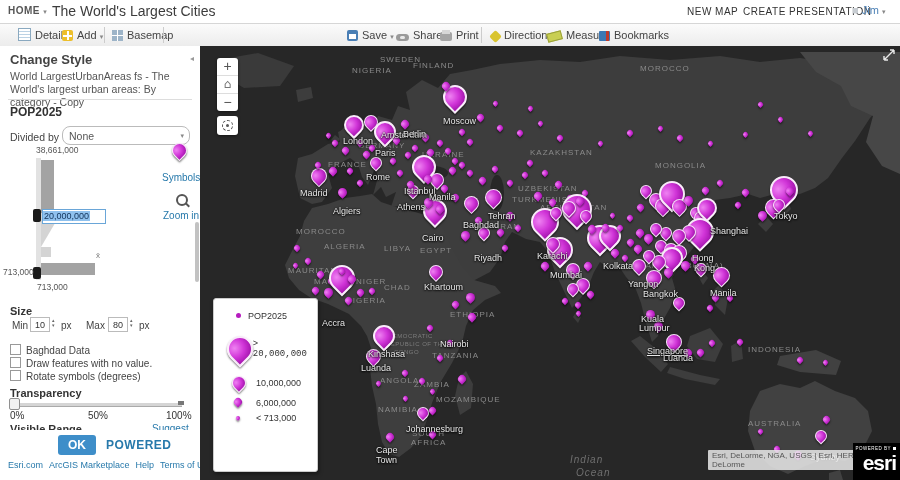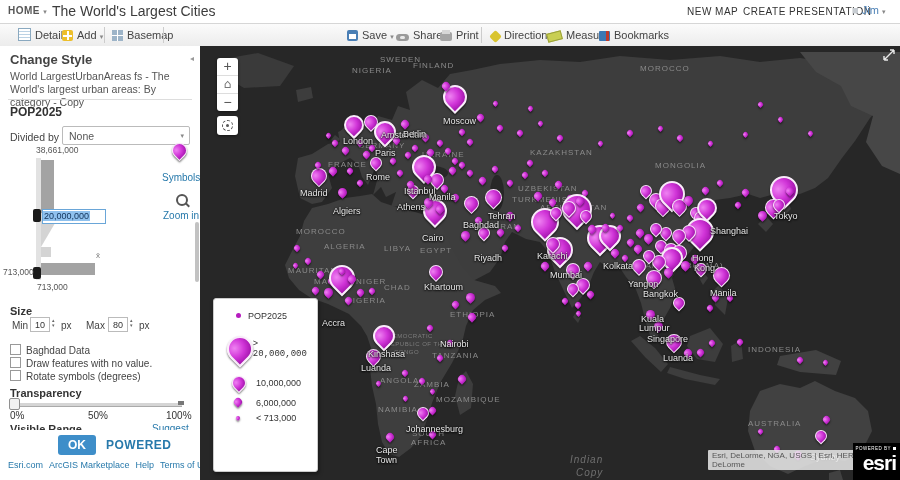--- a/index.html
+++ b/index.html
@@ -39,21 +39,21 @@
   .mag{position:absolute;right:5px;top:3px;width:7px;height:7px;border:1.5px solid #777;border-radius:50%}
   .mag::after{content:"";position:absolute;left:6px;top:6px;width:4px;height:1.5px;background:#777;transform:rotate(45deg)}
   
   #panel{position:absolute;top:46px;left:0;width:200px;height:434px;background:#fff;border-right:1px solid #a8a8a8;overflow:hidden}
   #p-title{position:absolute;left:10px;top:6px;font-size:13px;font-weight:600;color:#444}
   #p-collapse{position:absolute;left:190px;top:8px;font-size:8px;color:#999;font-family:"DejaVu Sans",sans-serif;cursor:pointer}
   #p-sub{position:absolute;left:10px;top:24px;width:182px;font-size:10.5px;line-height:13px;color:#555}
   #p-hr{position:absolute;left:8px;top:53px;width:184px;height:1px;background:#ddd}
   #p-attr{position:absolute;left:10px;top:59px;font-size:12px;font-weight:bold;color:#333}
   #p-divlab{position:absolute;left:10px;top:85px;font-size:10.5px;color:#444}
-  #p-divsel{position:absolute;left:62px;top:80px;width:128px;height:19px;border:1px solid #bbb;background:#fff;border-radius:2px;font-size:10.5px;color:#555;line-height:19px;padding-left:6px;box-sizing:border-box;cursor:pointer}
+  #p-divsel{position:absolute;left:62px;top:80px;width:128px;height:19px;border:1px solid #bbb;background:#fff;border-radius:8px;font-size:10.5px;color:#555;line-height:19px;padding-left:6px;box-sizing:border-box;cursor:pointer}
   #p-divsel .car{position:absolute;right:5px;top:0}
   #hist-max{position:absolute;left:36px;top:99px;font-size:8.5px;color:#555}
   .hbar{position:absolute}
   #h-handle1{position:absolute;left:33px;top:163px;width:8px;height:13px;background:#1a1a1a;border-radius:2px}
   #h-handle2{position:absolute;left:33px;top:221px;width:8px;height:12px;background:#1a1a1a;border-radius:2px}
   #h-input{position:absolute;left:42px;top:163px;width:62px;height:13px;background:#fff;border:1px solid #6aa6d8;font-size:9px;line-height:13px}
   #h-input span{background:#8fc1ee;color:#12335a;padding:0 1px}
   #h-mean{position:absolute;left:96px;top:205px;font-size:8px;color:#777}
   #hist-minleft{position:absolute;left:3px;top:221px;font-size:8.5px;color:#555}
   #hist-minbot{position:absolute;left:37px;top:236px;font-size:8.5px;color:#555}
@@ -260,21 +260,21 @@
       <span class="lb co" style="left: 212px; top: 383px;">SOUTH</span>
       <span class="lb co" style="left: 211px; top: 392px;">AFRICA</span>
       <span class="lb co3" style="left: 188px; top: 287px;">DEMOCRATIC</span>
       <span class="lb co3" style="left: 186px; top: 295px;">REPUBLIC OF THE</span>
       <span class="lb co3" style="left: 194px; top: 303px;">CONGO</span>
       <span class="lb co" style="left: 458px; top: 157px;">CHINA</span>
       <span class="lb co" style="left: 432px; top: 215px;">MYANMAR (BURMA)</span>
       <span class="lb co" style="left: 548px; top: 299px;">INDONESIA</span>
       <span class="lb co" style="left: 548px; top: 373px;">AUSTRALIA</span>
       <span class="lb oc" style="left: 370px; top: 408px;">Indian</span>
-      <span class="lb oc" style="left: 376px; top: 421px;">Copy</span>
+      <span class="lb oc" style="left: 376px; top: 421px;">Ocean</span>
     </div>
   <div id="pin-layer">
       <div class="pin xl" style="height: 16px; width: 16px; left: 144px; top: 68.8px;"></div>
       <div class="pin big" style="height: 12px; width: 12px; left: 164px; top: 68.6px;"></div>
       <div class="pin xl" style="height: 18px; width: 18px; left: 174px; top: 75.4px;"></div>
       <div class="pin" style="height: 8px; width: 8px; left: 201px; top: 74.4px;"></div>
       <div class="pin" style="height: 7px; width: 7px; left: 192.5px; top: 90.6px;"></div>
       <div class="pin big" style="height: 14px; width: 14px; left: 111px; top: 122.2px;"></div>
       <div class="pin" style="height: 8px; width: 8px; left: 129px; top: 121.4px;"></div>
       <div class="pin big" style="height: 10px; width: 10px; left: 170px; top: 111px;"></div>
@@ -496,21 +496,21 @@
       <span class="lb ci" style="left: 176px; top: 409px;">Town</span>
       <span class="lb ci" style="left: 337px; top: 205px;">Karachi</span>
       <span class="lb ci" style="left: 350px; top: 224px;">Mumbai</span>
       <span class="lb ci" style="left: 403px; top: 215px;">Kolkata</span>
       <span class="lb ci" style="left: 428px; top: 233px;">Yangon</span>
       <span class="lb ci" style="left: 443px; top: 243px;">Bangkok</span>
       <span class="lb ci" style="left: 492px; top: 207px;">Hong</span>
       <span class="lb ci" style="left: 494px; top: 217px;">Kong</span>
       <span class="lb ci" style="left: 441px; top: 268px;">Kuala</span>
       <span class="lb ci" style="left: 439px; top: 277px;">Lumpur</span>
-      <span class="lb ci" style="left: 447px; top: 288px;">Singapore</span>
+      <span class="lb ci" style="left: 447px; top: 300px; text-decoration: underline;">Singapore</span>
       <span class="lb ci" style="left: 463px; top: 307px;">Luanda</span>
       <span class="lb ci" style="left: 510px; top: 242px;">Manila</span>
       <span class="lb ci" style="left: 574px; top: 165px;">Tokyo</span>
       <span class="lb ci" style="left: 510px; top: 180px;">Shanghai</span>
       <span class="lb ci" style="left: 610px; top: 406px;">Sydney</span>
     </div>
 
   <div id="zoomstack">
     <div class="zbtn">+</div>
     <div class="zbtn zhome">⌂</div>

